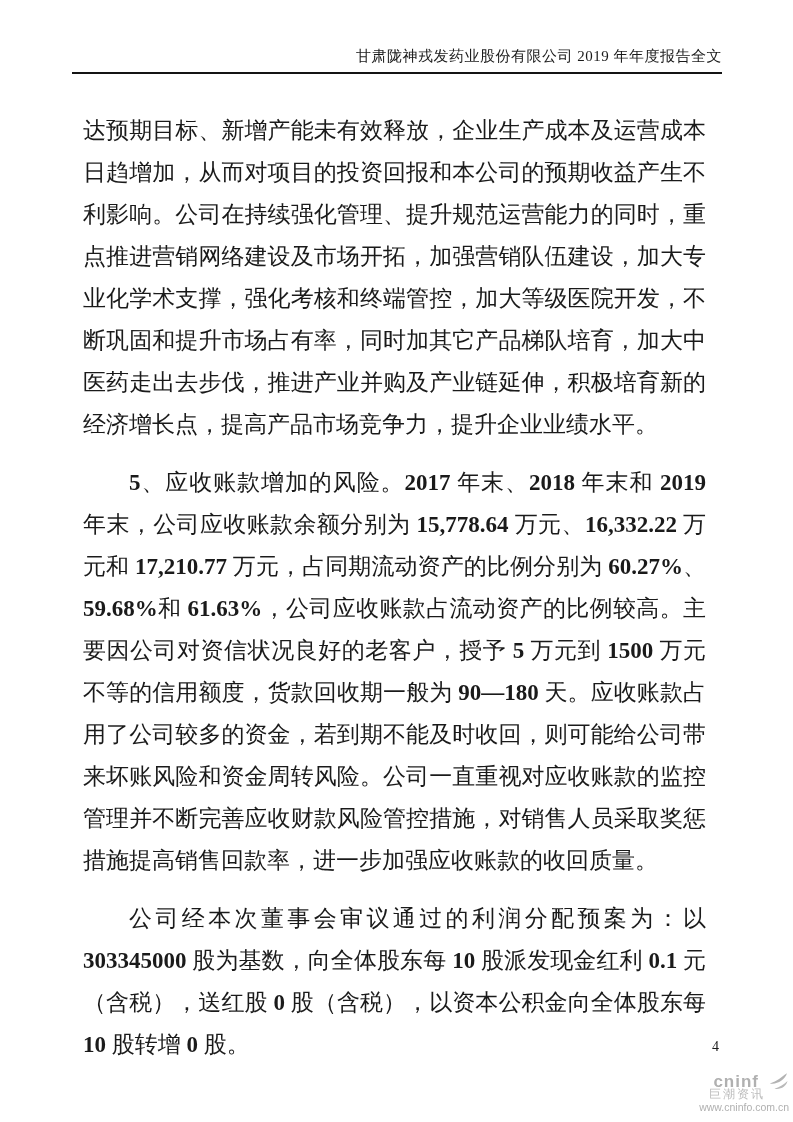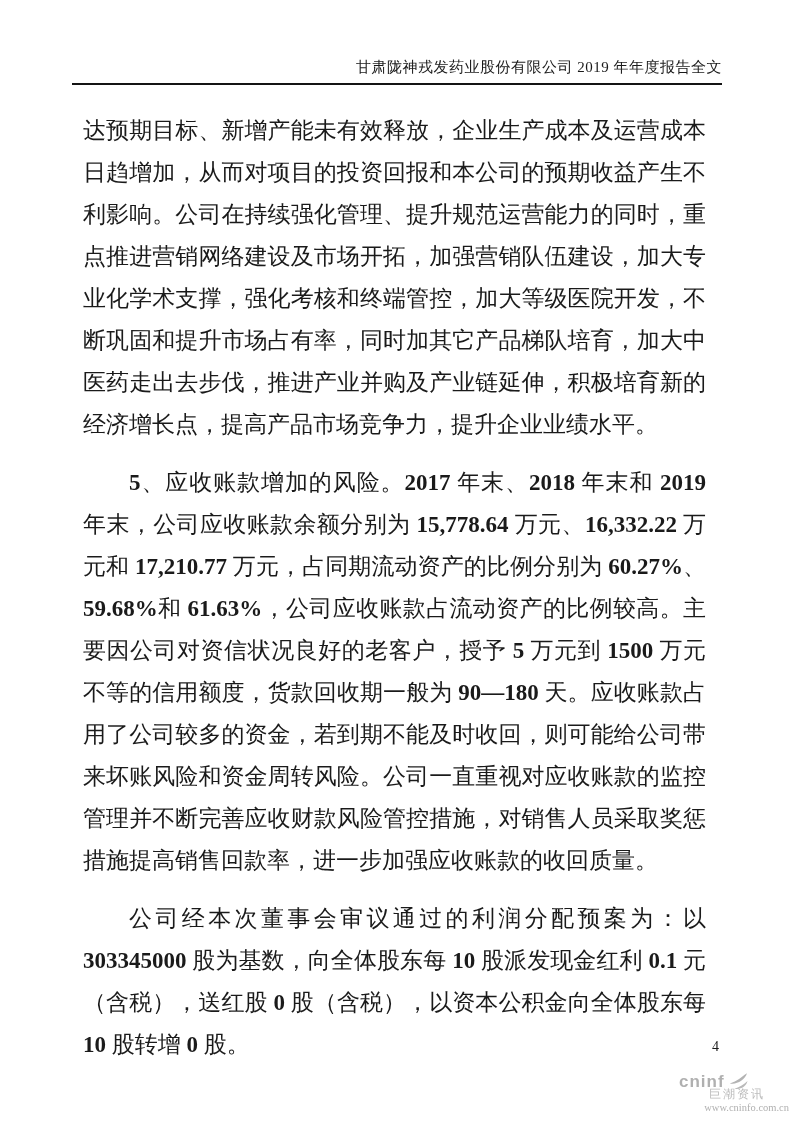--- a/index.html
+++ b/index.html
@@ -8,21 +8,21 @@
     background: #ffffff;
     font-family: "Liberation Serif", serif;
     color: #1a1a1a;
     position: relative;
     overflow: hidden;
   }
   .page { position: absolute; inset: 0; background: #fff; }
 
   .header {
     position: absolute;
-    top: 58px; left: 72px; right: 71px;
+    top: 47px; left: 72px; right: 71px;
     text-align: right;
     font-size: 15px;
     line-height: 19px;
     padding-bottom: 6px;
     border-bottom: 2px solid #141414;
     letter-spacing: 0.5px;
     white-space: nowrap;
   }
 
   .doc-body {
@@ -50,41 +50,42 @@
     position: absolute;
     top: 1072px; right: 4px;
     width: 110px;
     text-align: right;
     color: #b3b3b3;
     user-select: none;
   }
   .logo-top {
     display: flex;
     align-items: center;
-    gap: 2px;
+    justify-content: flex-end;
+    gap: 8px;
     line-height: 18px;
   }
   .logo-brand {
     font-family: "Liberation Sans", sans-serif;
     font-weight: bold;
     font-size: 17px;
     letter-spacing: 1px;
     color: #b0b0b0;
   }
   .logo-swirl { width: 22px; height: 19px; display: block; }
   .logo-sub {
     font-family: Liberation Serif, serif;
     font-size: 12px;
     letter-spacing: 2px;
     color: #bcbcbc;
     margin: -2px 24px 0 0;
     line-height: 11px;
   }
   .logo-url {
-    font-family: Liberation Serif, serif;
+    font-family: Liberation Sans, sans-serif;
     font-size: 10.5px;
     color: #b0b0b0;
     margin-top: 1px;
     line-height: 13px;
     white-space: nowrap;
   }
 </style>
 </head>
 <body>
 

